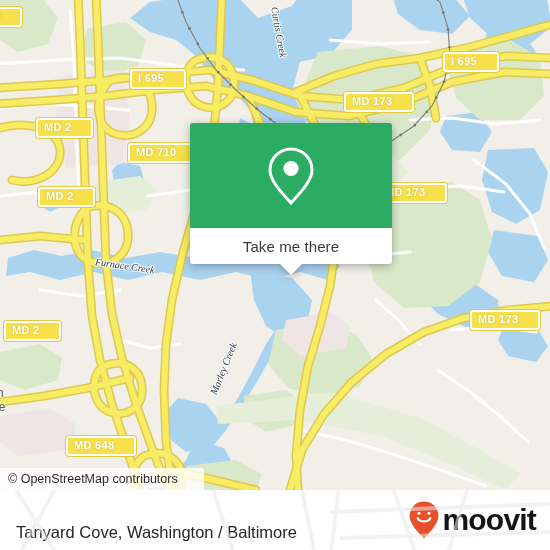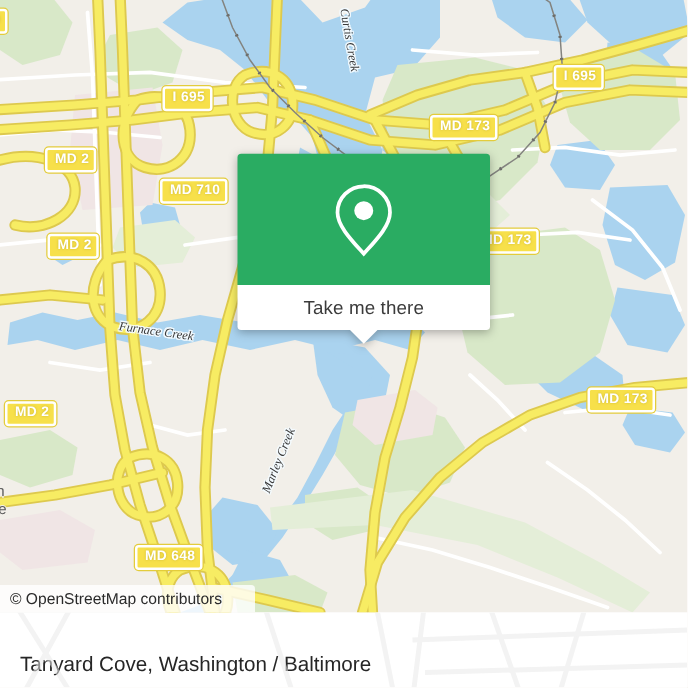--- a/index.html
+++ b/index.html
@@ -36,21 +36,21 @@
   
   .shield {
     position: absolute;
     background: #f7e04a;
     border: 2px solid #ffffff;
     border-radius: 3px;
     color: #ffffff;
     font-size: 11px;
     font-weight: bold;
     letter-spacing: 0.3px;
-    padding: 1px 4px 2px 6px;
+    padding: 1px 20px 2px 6px;
     line-height: 13px;
     white-space: nowrap;
     box-shadow: 0 0 0 1px #e3cc3c;
     text-shadow: 0 0 2px rgba(150,130,20,.45);
     box-sizing: border-box;
   }
 
   
   .waterlabel {
     position: absolute;
@@ -343,21 +343,21 @@
 
     <div class="shield" style="left:130px; top:69px;">I 695</div>
     <div class="shield" style="left:443px; top:52px;">I 695</div>
     <div class="shield" style="left:344px; top:92px;">MD 173</div>
     <div class="shield" style="left:377px; top:183px;">MD 173</div>
     <div class="shield" style="left:470px; top:310px;">MD 173</div>
     <div class="shield" style="left:36px; top:118px;">MD 2</div>
     <div class="shield" style="left:128px; top:143px;text-align:right;">MD 710</div>
     <div class="shield" style="left:38px; top:187px;">MD 2</div>
     <div class="shield" style="left:4px; top:321px;">MD 2</div>
-    <div class="shield" style="left:66px; top:436px;margin-left:42px;">MD 648</div>
+    <div class="shield" style="left:66px; top:436px;">MD 648</div>
     <div class="shield" style="left:-14px; top:7px;">9</div>
 
     <div id="popup">
       <div id="popup-green">
         <svg width="50" height="62" viewBox="0 0 50 62">
           <path d="M25,4 C13.4,4 4,13.4 4,25 C4,36 16,48 25,58 C34,48 46,36 46,25 C46,13.4 36.6,4 25,4 Z" fill="none" stroke="#ffffff" stroke-width="3"></path>
           <circle cx="25" cy="23.5" r="7.6" fill="#ffffff"></circle>
         </svg>
       </div>
       <div id="popup-white">
@@ -379,15 +379,25 @@
         <path d="M340,-10 L330,70"></path>
         <path d="M390,-10 L418,70"></path>
         <path d="M470,-10 L446,70"></path>
         <path d="M330,22 L550,14"></path>
         <path d="M340,48 L550,42"></path>
       </g>
     </svg>
 
     <span id="bottom-title">Tanyard Cove, Washington / Baltimore</span>
 
+    <div id="brand">
+      <svg width="30" height="38" viewBox="0 0 30 38">
+        <path d="M15,0.5 C7.0,0.5 0.6,6.9 0.6,14.9 C0.6,23.6 11.2,33.0 15,37.5
+                 C18.8,33.0 29.4,23.6 29.4,14.9 C29.4,6.9 23.0,0.5 15,0.5 Z" fill="#e8502a"></path>
+        <circle cx="10.0" cy="12.2" r="1.55" fill="#ffffff"></circle>
+        <circle cx="20.0" cy="12.2" r="1.55" fill="#ffffff"></circle>
+        <path d="M8.6,17.2 C10.6,21.4 19.4,21.4 21.4,17.2" fill="none" stroke="#ffffff" stroke-width="2.1" stroke-linecap="round"></path>
+      </svg>
+      <span id="brand-text">moovit</span>
+    </div>
   </div>
 
 </div>
 
 </body></html>

